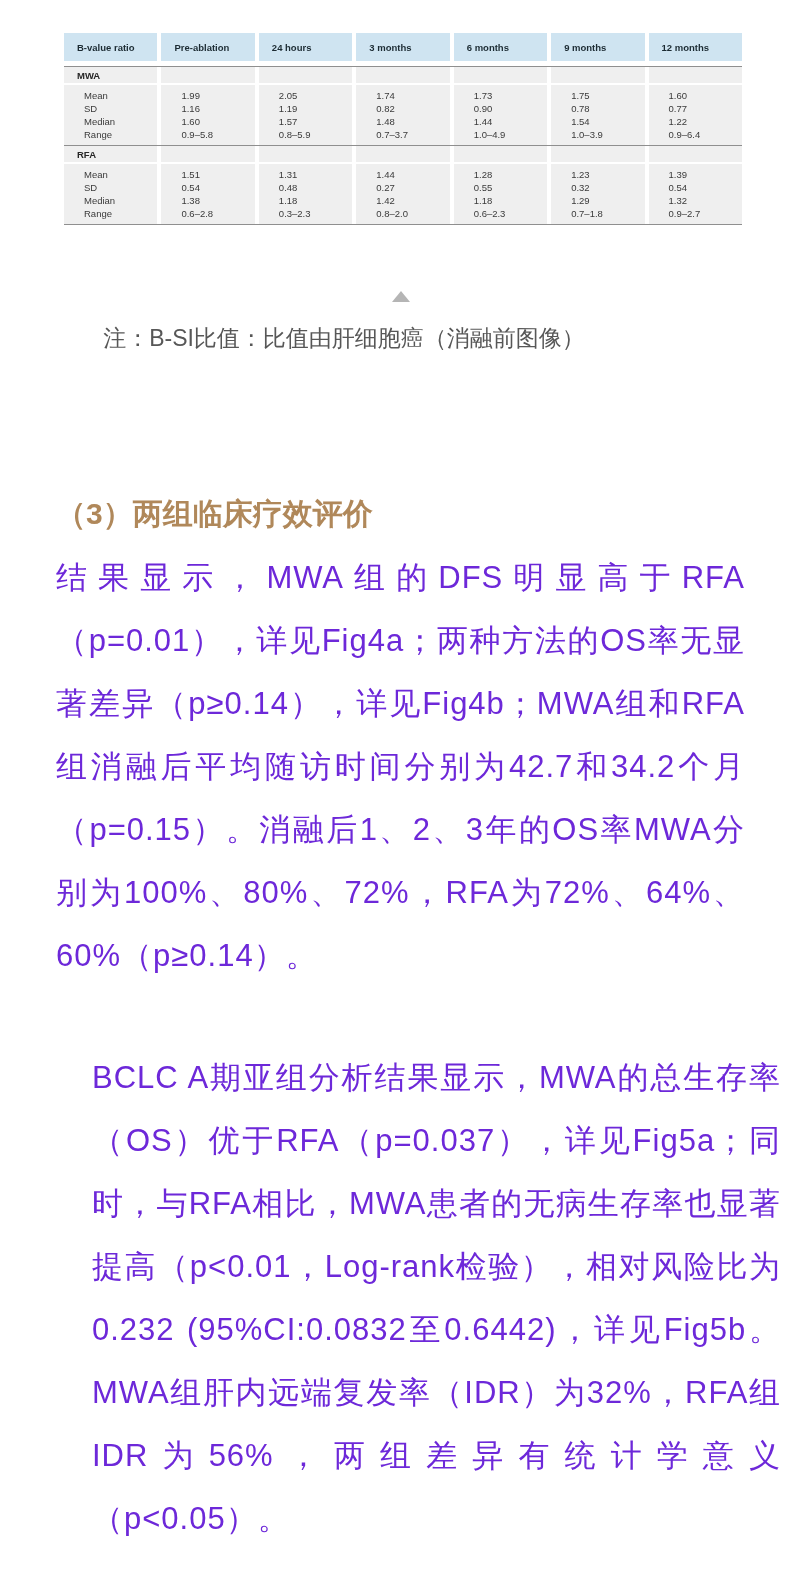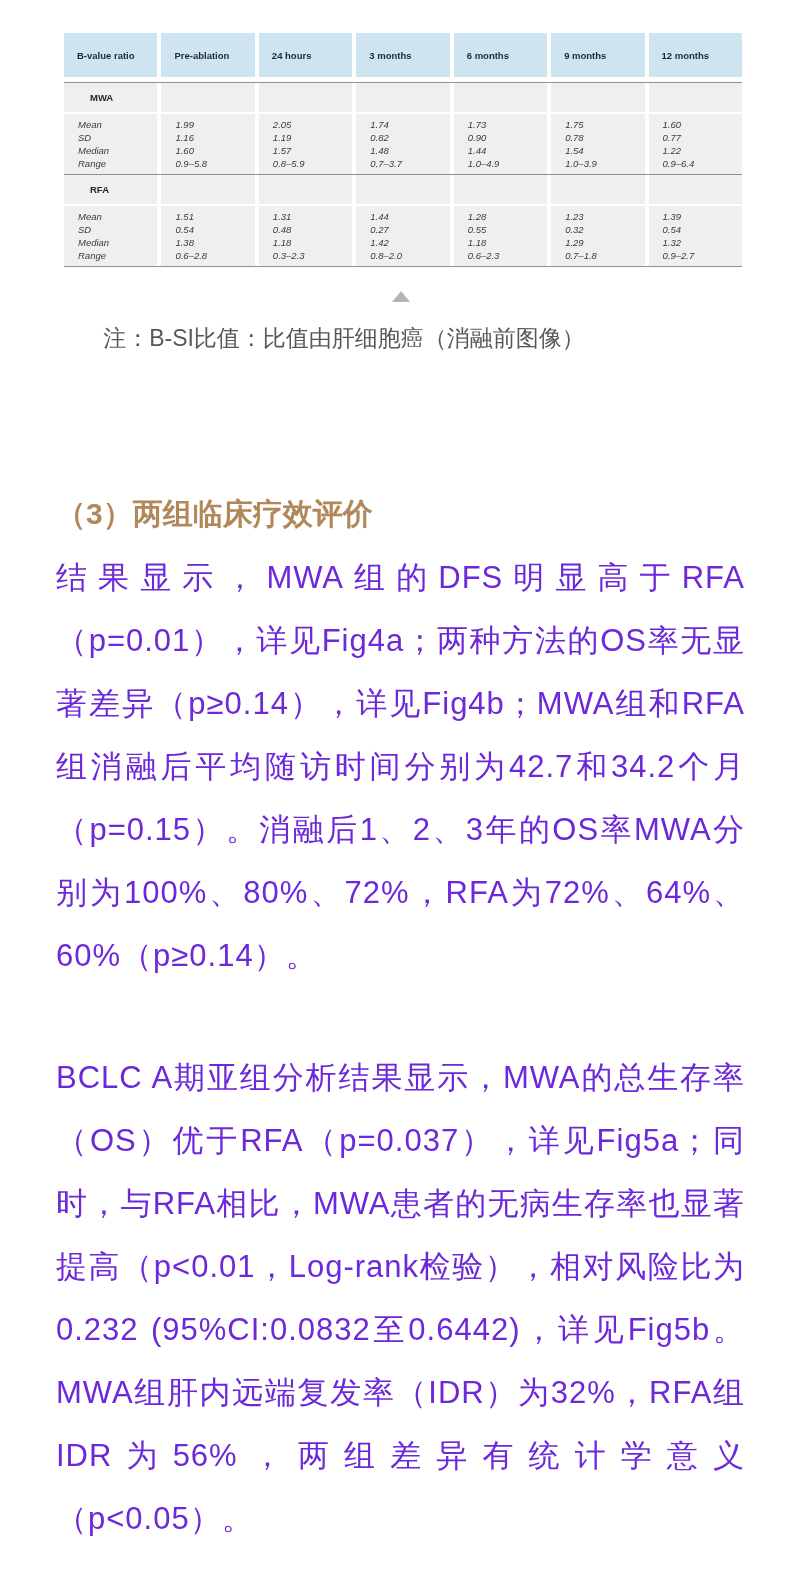--- a/index.html
+++ b/index.html
@@ -5,37 +5,36 @@
   html,body{margin:0;padding:0;}
   body{
     width:800px;height:1594px;position:relative;background:#ffffff;
     font-family:"Liberation Sans","DejaVu Sans",sans-serif;
     color:#3f3f3f;overflow:hidden;
   }
   
   .table-wrap{position:absolute;left:64px;top:33px;width:678px;}
   .t-row{display:grid;grid-template-columns:repeat(7,1fr);column-gap:4px;}
   .t-head .cell{
-    background:#cfe4f1;height:44px;display:flex;align-items:center;
+    background:#cfe4f1;height:28px;display:flex;align-items:center;
     padding-left:13px;font-size:9.5px;font-weight:bold;color:#1c2b33;
     box-sizing:border-box;
   }
   .head-gap{height:5px;background:#ffffff;}
   .rule{height:1px;background:#8f8f8f;}
   .band .cell{
-    background:#efefef;height:29px;display:flex;align-items:center;
-    padding-left:26px;font-size:9.5px;font-weight:bold;color:#262626;
+    background:#efefef;height:16px;display:flex;align-items:center;
+    padding-left:13px;font-size:9.5px;font-weight:bold;color:#262626;
     box-sizing:border-box;
   }
   .band-gap{height:2px;background:#ffffff;}
   .d-row .cell{
     background:#efefef;height:13px;display:flex;align-items:center;
-    padding-left:14px;font-size:9.5px;color:#3a3a3a;box-sizing:border-box;
+    padding-left:20px;font-size:9.5px;color:#3a3a3a;box-sizing:border-box;
     white-space:nowrap;
-    font-style:italic;
   }
   .block-pad{height:4px;}
   .block-pad .cell{background:#efefef;height:4px;}
   
   .tri{
     position:absolute;left:392px;top:291px;width:0;height:0;
     border-left:9px solid transparent;border-right:9px solid transparent;
     border-bottom:11px solid #b5b5b5;cursor:pointer;
   }
   
@@ -48,21 +47,21 @@
     position:absolute;left:56px;top:494px;width:700px;
     font-size:30px;font-weight:bold;color:#b0885a;
   }
   .para{
     position:absolute;left:56px;width:689px;
     font-size:31px;line-height:63px;color:#6d28d9;
     text-align:justify;text-justify:inter-character;
     letter-spacing:1px;
   }
   .para1{top:546px;}
-  .para2{top:1046px;}
+  .para2{top:1046px;margin-left:36px;}
 </style>
 </head>
 <body>
 
 <div class="table-wrap">
   <div class="t-row t-head">
     <div class="cell">B-value ratio</div>
     <div class="cell">Pre-ablation</div>
     <div class="cell">24 hours</div>
     <div class="cell">3 months</div>

